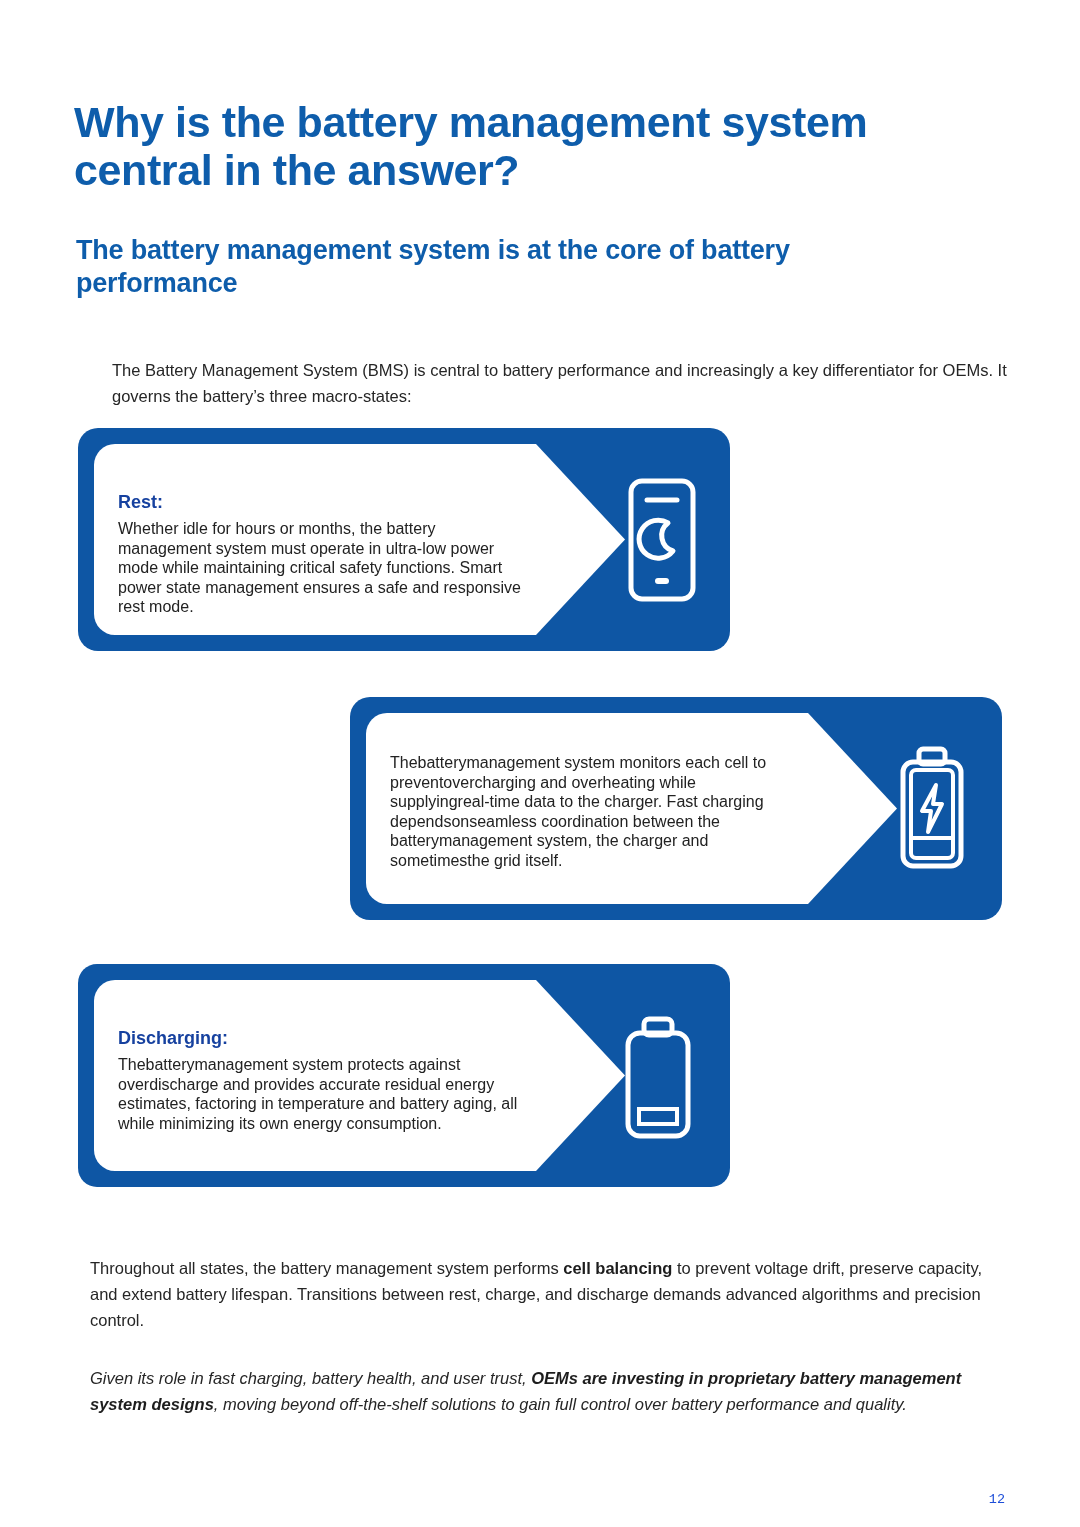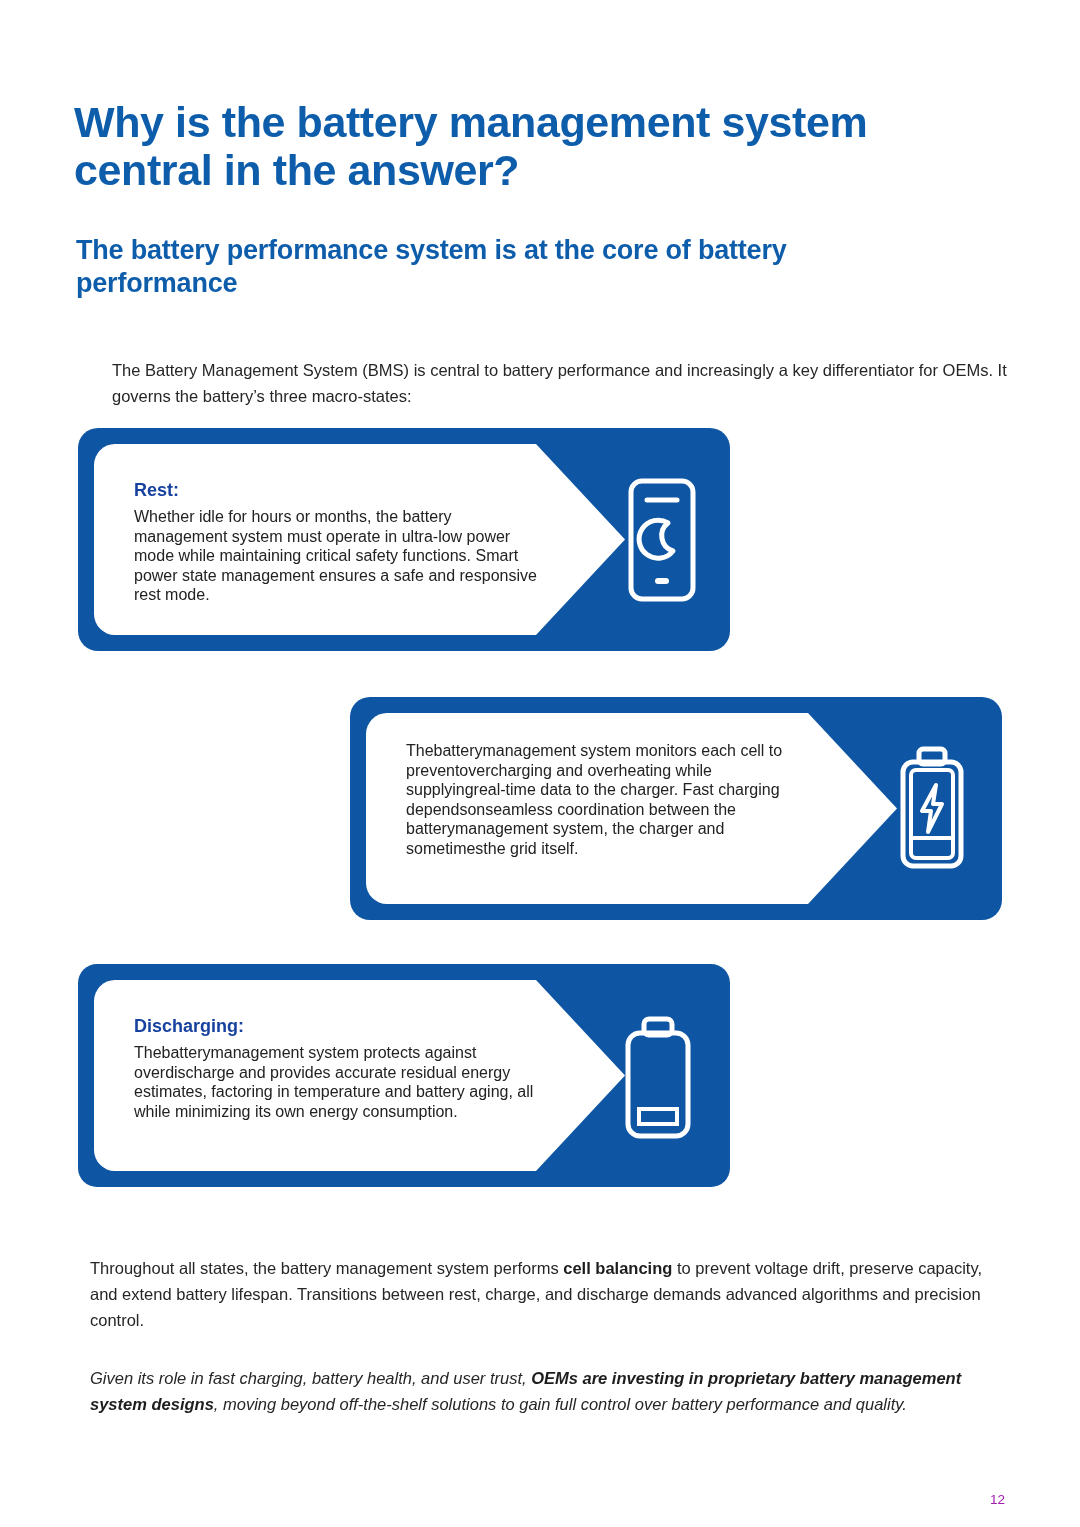--- a/index.html
+++ b/index.html
@@ -25,21 +25,21 @@
     font-size:16.5px;line-height:26px;color:#262626;margin-left:35px;
   }
   .card{
     position:absolute;width:652px;height:223px;
     background:#0e56a4;border-radius:20px;
   }
   .card-1{left:78px;top:428px;}
   .card-2{left:350px;top:697px;}
   .card-3{left:78px;top:964px;border-radius:19px;}
   .card svg.arrow{position:absolute;left:0;top:0;}
-  .card-text{position:absolute;left:56px;width:404px;}
+  .card-text{position:absolute;left:40px;width:404px;margin-top:12px;}
   .card-1 .card-text{top:52px;}
   .card-2 .card-text{top:44px;}
   .card-3 .card-text{top:52px;}
   .card-label{
     font-size:18px;font-weight:700;color:#16419f;margin:0 0 6px 0;
   }
   .card-body{
     font-size:16px;line-height:19.5px;color:#222222;margin:0;
   }
   .card-icon{position:absolute;}
@@ -48,35 +48,35 @@
   .card-3 .card-icon{left:545px;top:51px;}
   .closing-p{
     position:absolute;left:78px;width:895px;
     font-size:16.5px;line-height:26px;color:#262626;margin-left:12px;
   }
   .closing-1{top:1238px;}
   .closing-2{top:1348px;font-style:italic;}
   .closing-p strong{font-weight:700;color:#1d1d1d;}
   .page-number{
     position:absolute;right:75px;top:1492px;
-    font-size:13.5px;color:#a21caf;
+    font-size:13.5px;color:#1d4ed8;font-family:Liberation Mono, monospace;
   }
 </style>
 </head>
 <body>
 
 <div class="page">
 
   <div class="h1">
     <div>Why is the battery management system</div>
     <div>central in the answer?</div>
   </div>
 
   <div class="h2">
-    <div>The battery performance system is at the core of battery</div>
+    <div>The battery management system is at the core of battery</div>
     <div>performance</div>
   </div>
 
   <p class="intro">The Battery Management System (BMS) is central to battery performance and increasingly a key differentiator for OEMs. It governs the battery’s three macro-states:</p>
 
   <div class="card card-1">
     <svg class="arrow" width="652" height="223" viewBox="0 0 652 223">
       <path d="M458 16 L547 111.5 L458 207 H37 A21 21 0 0 1 16 186 V37 A21 21 0 0 1 37 16 Z" fill="#ffffff"></path>
     </svg>
     <div class="card-text">

